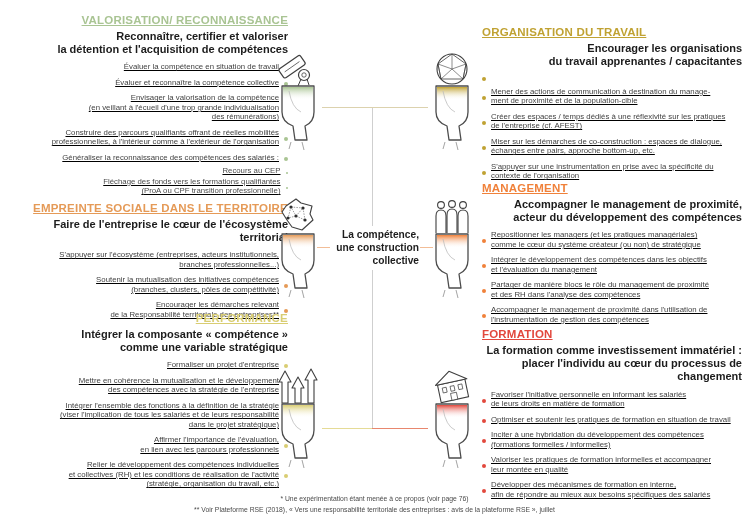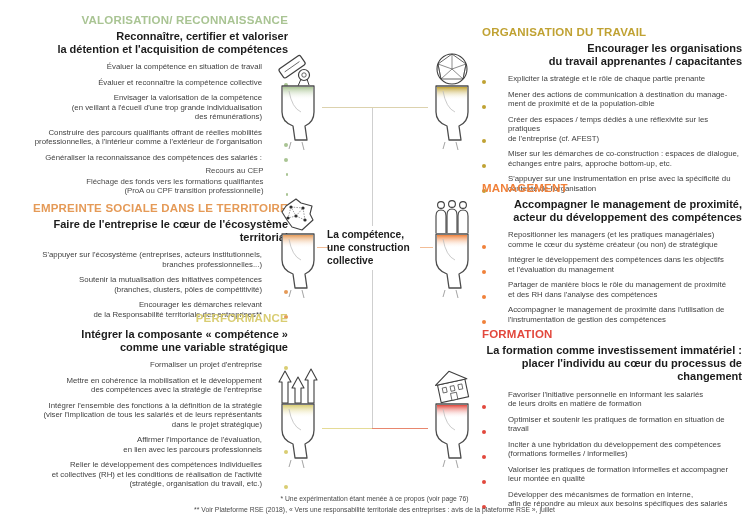--- a/index.html
+++ b/index.html
@@ -1,34 +1,34 @@
 <!DOCTYPE html>
 <html><head>
 <meta charset="utf-8">
 <style>
   html,body{margin:0;padding:0;background:#fff;}
   body{font-family:"Liberation Sans",sans-serif;-webkit-font-smoothing:antialiased;}
   .canvas{position:relative;width:749px;height:523px;background:#fff;overflow:hidden;}
 
   .section{position:absolute;--c:#888;}
-  .section h2{margin:0 0 3px 0;font-size:11.5px;font-weight:bold;color:var(--c);letter-spacing:.2px;line-height:1.1;}
+  .section h2{margin:0 0 3px 0;font-size:11.5px;font-weight:bold;color:var(--c);letter-spacing:.2px;line-height:1.1;text-decoration:underline;}
   .section .subtitle{font-size:11px;font-weight:bold;color:#1c1c1c;line-height:1.22;white-space:pre-line;margin:0 0 6px 0;text-align:right;}
   .section ul{list-style:none;margin:0;padding:0;}
-  .section li{display:flex;align-items:flex-end;gap:22px;margin-bottom:6px;}
+  .section li{display:flex;align-items:center;gap:5px;margin-bottom:6px;text-decoration:underline;}
   .section .itxt{font-size:7.8px;color:#3f3f3f;line-height:1.22;white-space:pre-line;}
   .section .dot{flex:none;width:4px;height:4px;border-radius:50%;background:var(--c);margin-top:2.5px;}
   .left-col{width:278px;text-align:right;}
   .left-col li{justify-content:flex-end;}
   .right-col{width:260px;text-align:left;}
   ul.sub{margin-top:-2px;}
   ul.sub li{margin-bottom:1px;}
   ul.sub .itxt{color:#4a4a4a;}
   ul.sub .dot{width:2.5px;height:2.5px;margin-top:3.5px;}
 
-  .center-title{position:absolute;left:327px;top:228px;width:92px;text-align:left;
+  .center-title{position:absolute;left:327px;top:228px;width:92px;text-align:right;
     font-size:10.2px;font-weight:bold;color:#1d1d1d;line-height:1.28;white-space:pre-line;}
 
   .hline,.vline{position:absolute;background:var(--c);}
   .hline{height:1px;}
   .vline{width:1px;}
 
   .icon{position:absolute;width:48px;height:104px;}
 
   .footnotes{position:absolute;left:0;top:494px;width:749px;text-align:center;
     font-size:6.8px;color:#4a4a4a;line-height:1.6;}
@@ -117,27 +117,27 @@
   <div class="section left-col" style="left: 10px; top: 312px; --c: #d9cd72;">
     <h2>PERFORMANCE</h2>
     <div class="subtitle">Intégrer la composante « compétence »
 comme une variable stratégique</div>
     <ul class="dots-right">
         <li>
           <span class="itxt">Formaliser un projet d'entreprise</span>
           <span class="dot"></span>
         </li>
         <li>
-          <span class="itxt">Mettre en cohérence la mobilisation et le développement
+          <span class="itxt">Mettre en cohérence la mutualisation et le développement
 des compétences avec la stratégie de l'entreprise</span>
           <span class="dot"></span>
         </li>
         <li>
           <span class="itxt">Intégrer l'ensemble des fonctions à la définition de la stratégie
-(viser l'implication de tous les salariés et de leurs représentants
+(viser l'implication de tous les salariés et de leurs responsabilité
 dans le projet stratégique)</span>
           <span class="dot"></span>
         </li>
         <li>
           <span class="itxt">Affirmer l'importance de l'évaluation,
 en lien avec les parcours professionnels</span>
           <span class="dot"></span>
         </li>
         <li>
           <span class="itxt">Relier le développement des compétences individuelles
@@ -148,21 +148,20 @@
       </ul>
   </div>
 
   <div class="section right-col" style="left: 482px; top: 26px; --c: #c0a233;">
     <h2>ORGANISATION DU TRAVAIL</h2>
     <div class="subtitle">Encourager les organisations
 du travail apprenantes / capacitantes</div>
     <ul>
         <li>
           <span class="dot"></span>
-          <span class="itxt">Expliciter la stratégie et le rôle de chaque partie prenante</span>
         </li>
         <li>
           <span class="dot"></span>
           <span class="itxt">Mener des actions de communication à destination du manage-
 ment de proximité et de la population-cible</span>
         </li>
         <li>
           <span class="dot"></span>
           <span class="itxt">Créer des espaces / temps dédiés à une réflexivité sur les pratiques
 de l'entreprise (cf. AFEST)</span>

